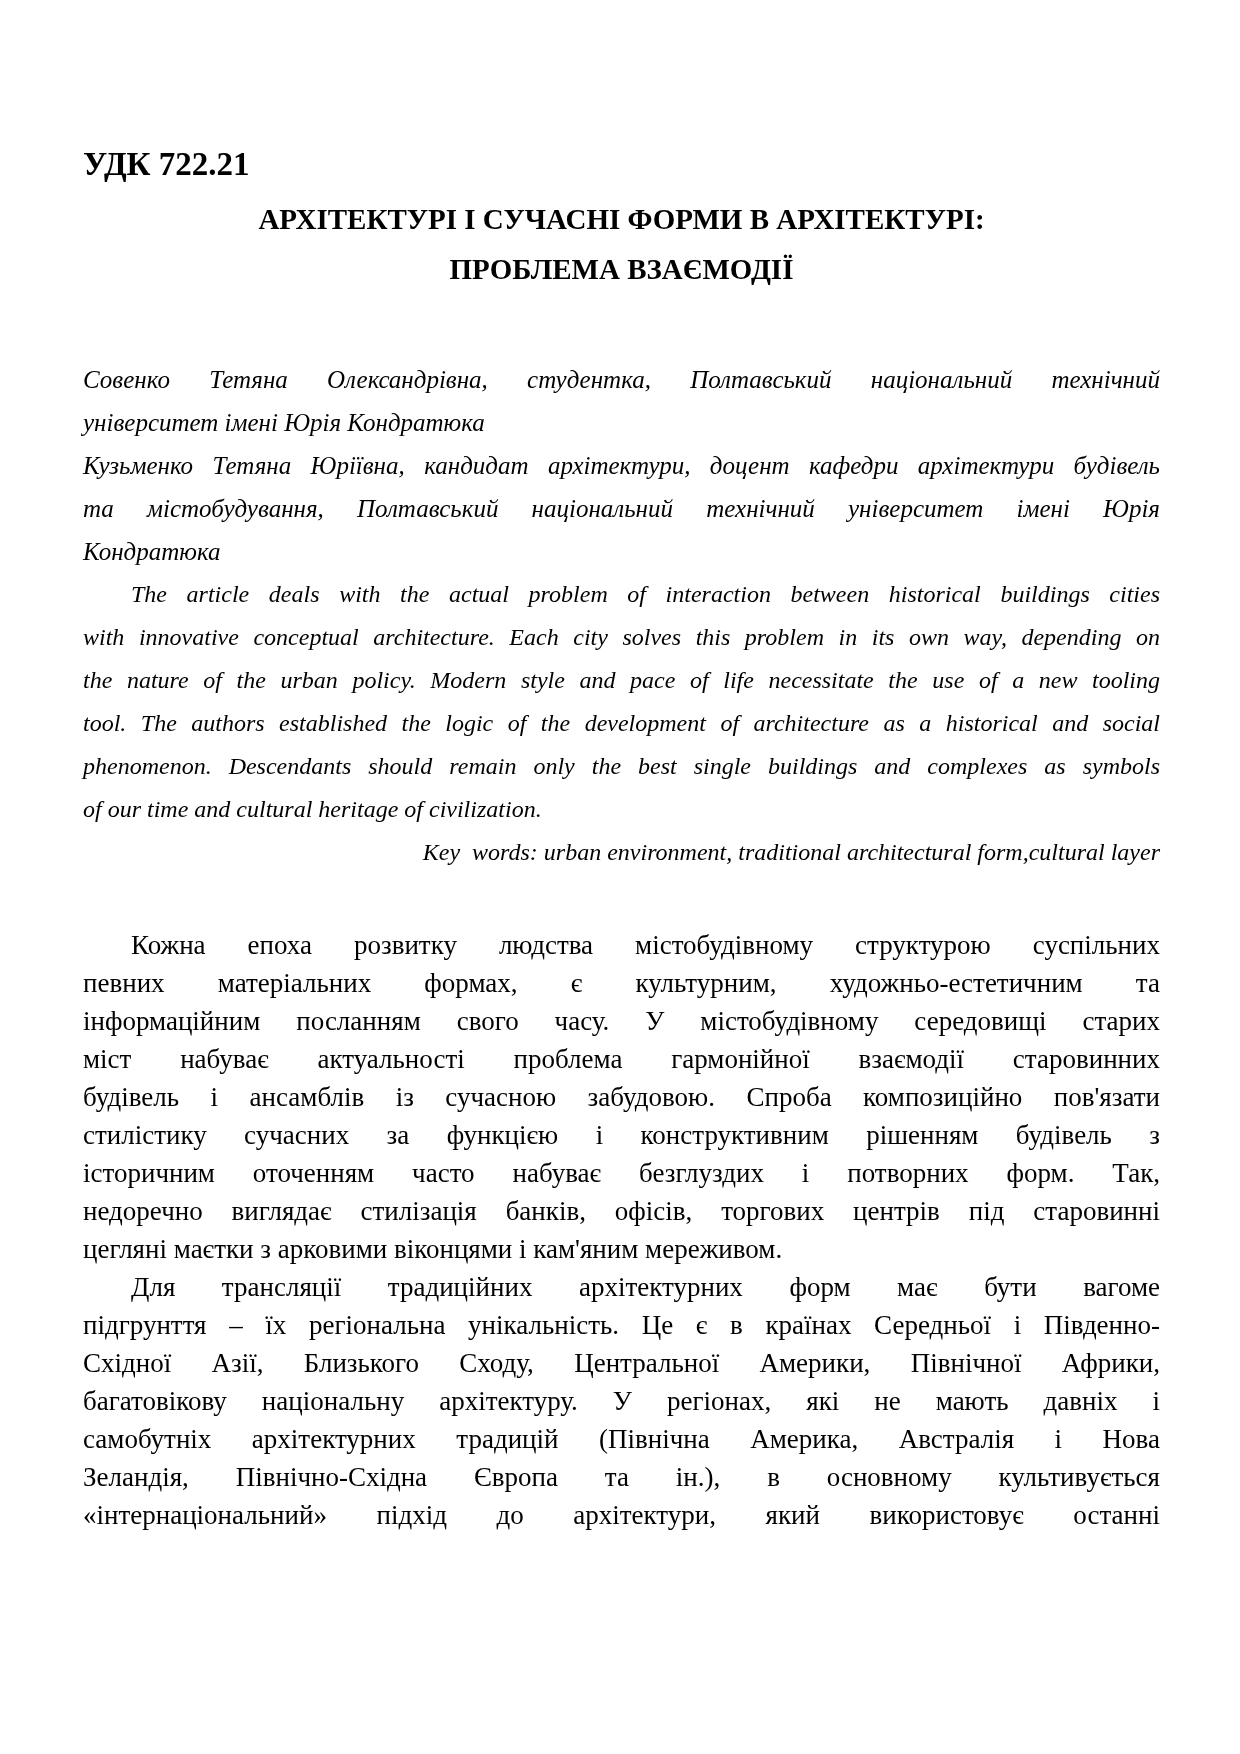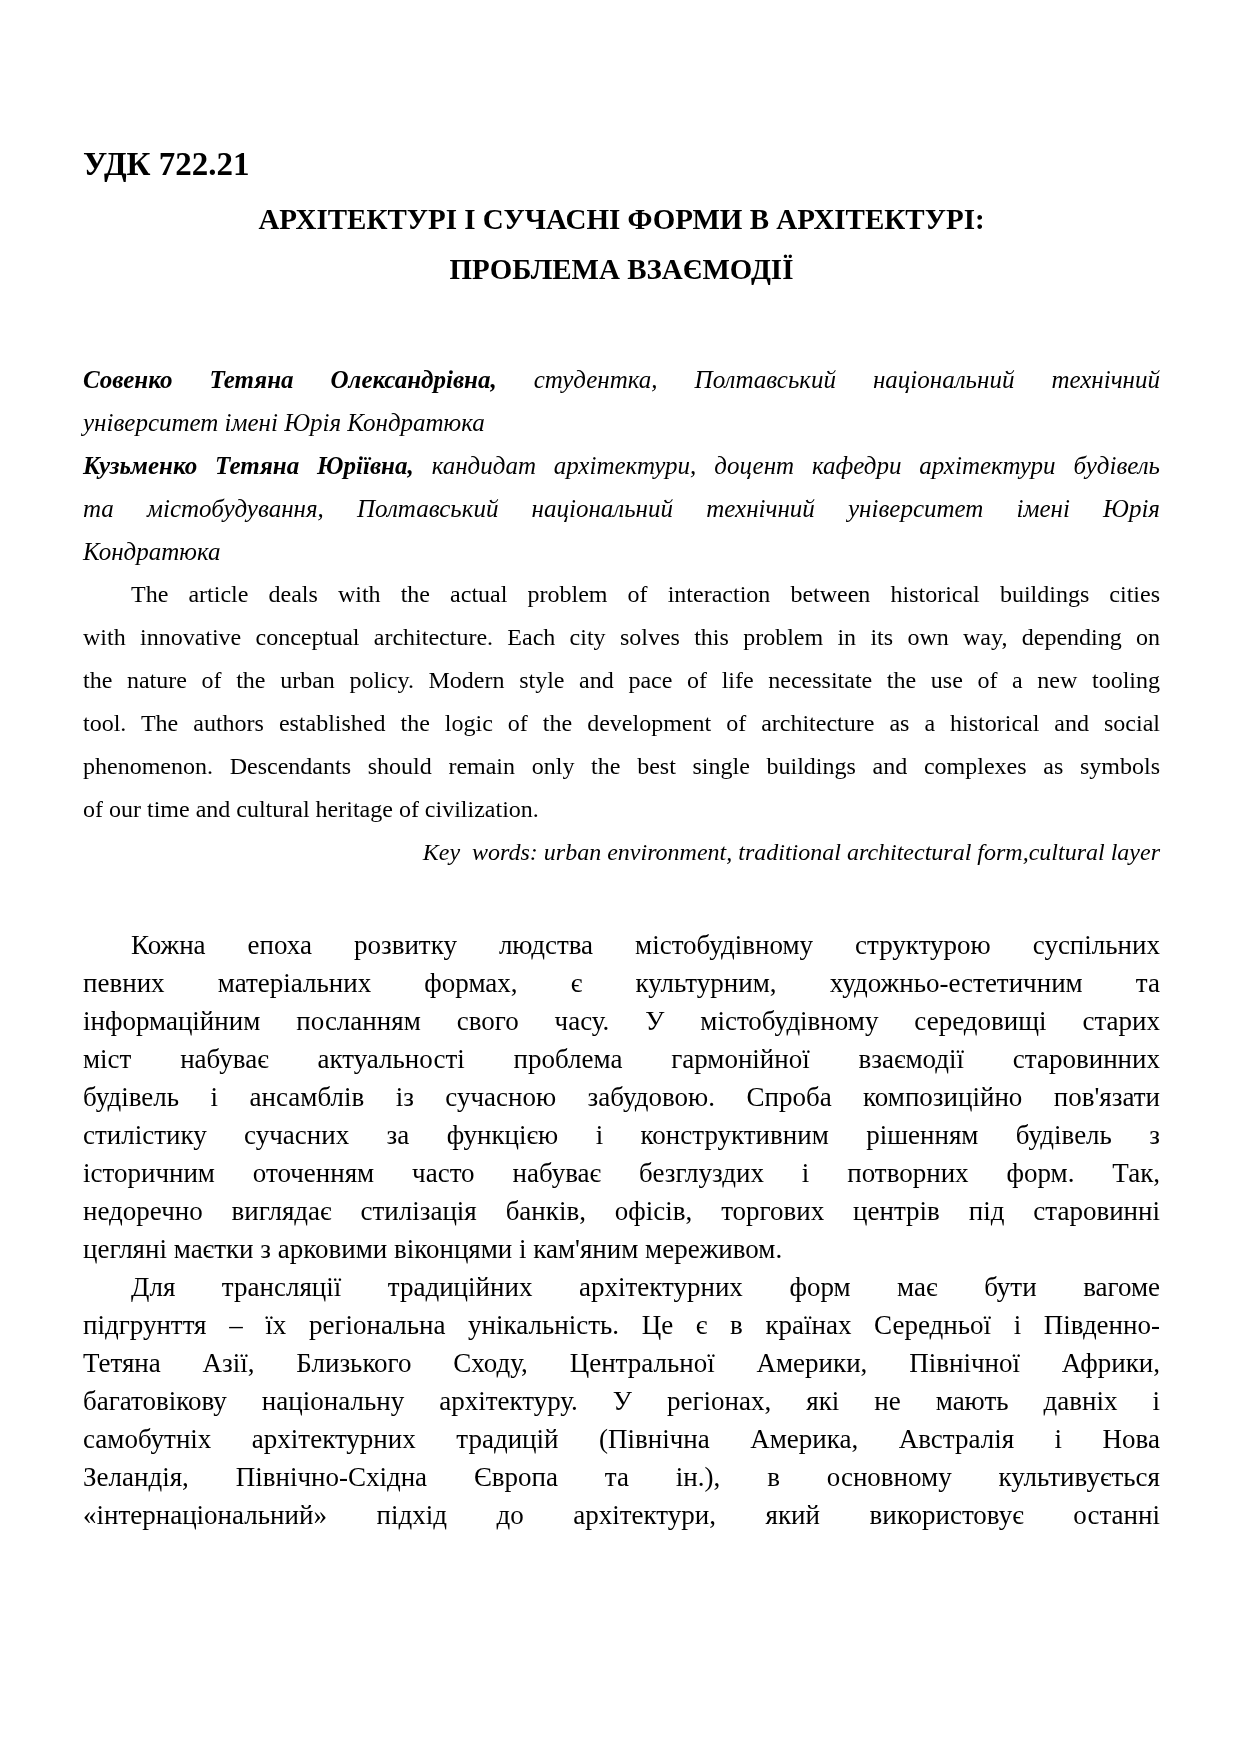--- a/index.html
+++ b/index.html
@@ -37,22 +37,22 @@
     font-size: 25px;
   }
   .stretch {
     text-align: justify;
     text-align-last: justify;
     text-justify: inter-word;
   }
   .indent { text-indent: 48px; }
   .authors-block { margin-top: 64px; }
   .authors-block .line { font-style: italic; }
-  .authors-block .author-name { font-weight: bold; }
-  .abstract-block .line { font-size: 24px; }
+  .authors-block .author-name { font-weight: normal; }
+  .abstract-block .line { font-style: italic; font-size: 24px; }
   .keywords-line {
     font-style: italic;
     font-size: 24px;
     line-height: 43px;
     white-space: pre;
     text-indent: 48px;
     text-align: right;
   }
   .body-block { margin-top: 52px; }
   .body-block .line {
@@ -99,21 +99,21 @@
       <div class="line stretch">міст набуває актуальності проблема гармонійної взаємодії старовинних</div>
       <div class="line stretch">будівель і ансамблів із сучасною забудовою. Спроба композиційно пов'язати</div>
       <div class="line stretch">стилістику сучасних за функцією і конструктивним рішенням будівель з</div>
       <div class="line stretch">історичним оточенням часто набуває безглуздих і потворних форм. Так,</div>
       <div class="line stretch">недоречно виглядає стилізація банків, офісів, торгових центрів під старовинні</div>
       <div class="line">цегляні маєтки з арковими віконцями і кам'яним мереживом.</div>
     </div>
     <div>
       <div class="line stretch indent">Для трансляції традиційних архітектурних форм має бути вагоме</div>
       <div class="line stretch">підгрунття – їх регіональна унікальність. Це є в країнах Середньої і Південно-</div>
-      <div class="line stretch">Тетяна Азії, Близького Сходу, Центральної Америки, Північної Африки,</div>
+      <div class="line stretch">Східної Азії, Близького Сходу, Центральної Америки, Північної Африки,</div>
       <div class="line stretch">багатовікову національну архітектуру. У регіонах, які не мають давніх і</div>
       <div class="line stretch">самобутніх архітектурних традицій (Північна Америка, Австралія і Нова</div>
       <div class="line stretch">Зеландія, Північно-Східна Європа та ін.), в основному культивується</div>
       <div class="line stretch">«інтернаціональний» підхід до архітектури, який використовує останні</div>
     </div>
   </div>
 
 </div>
 
 </body></html>

